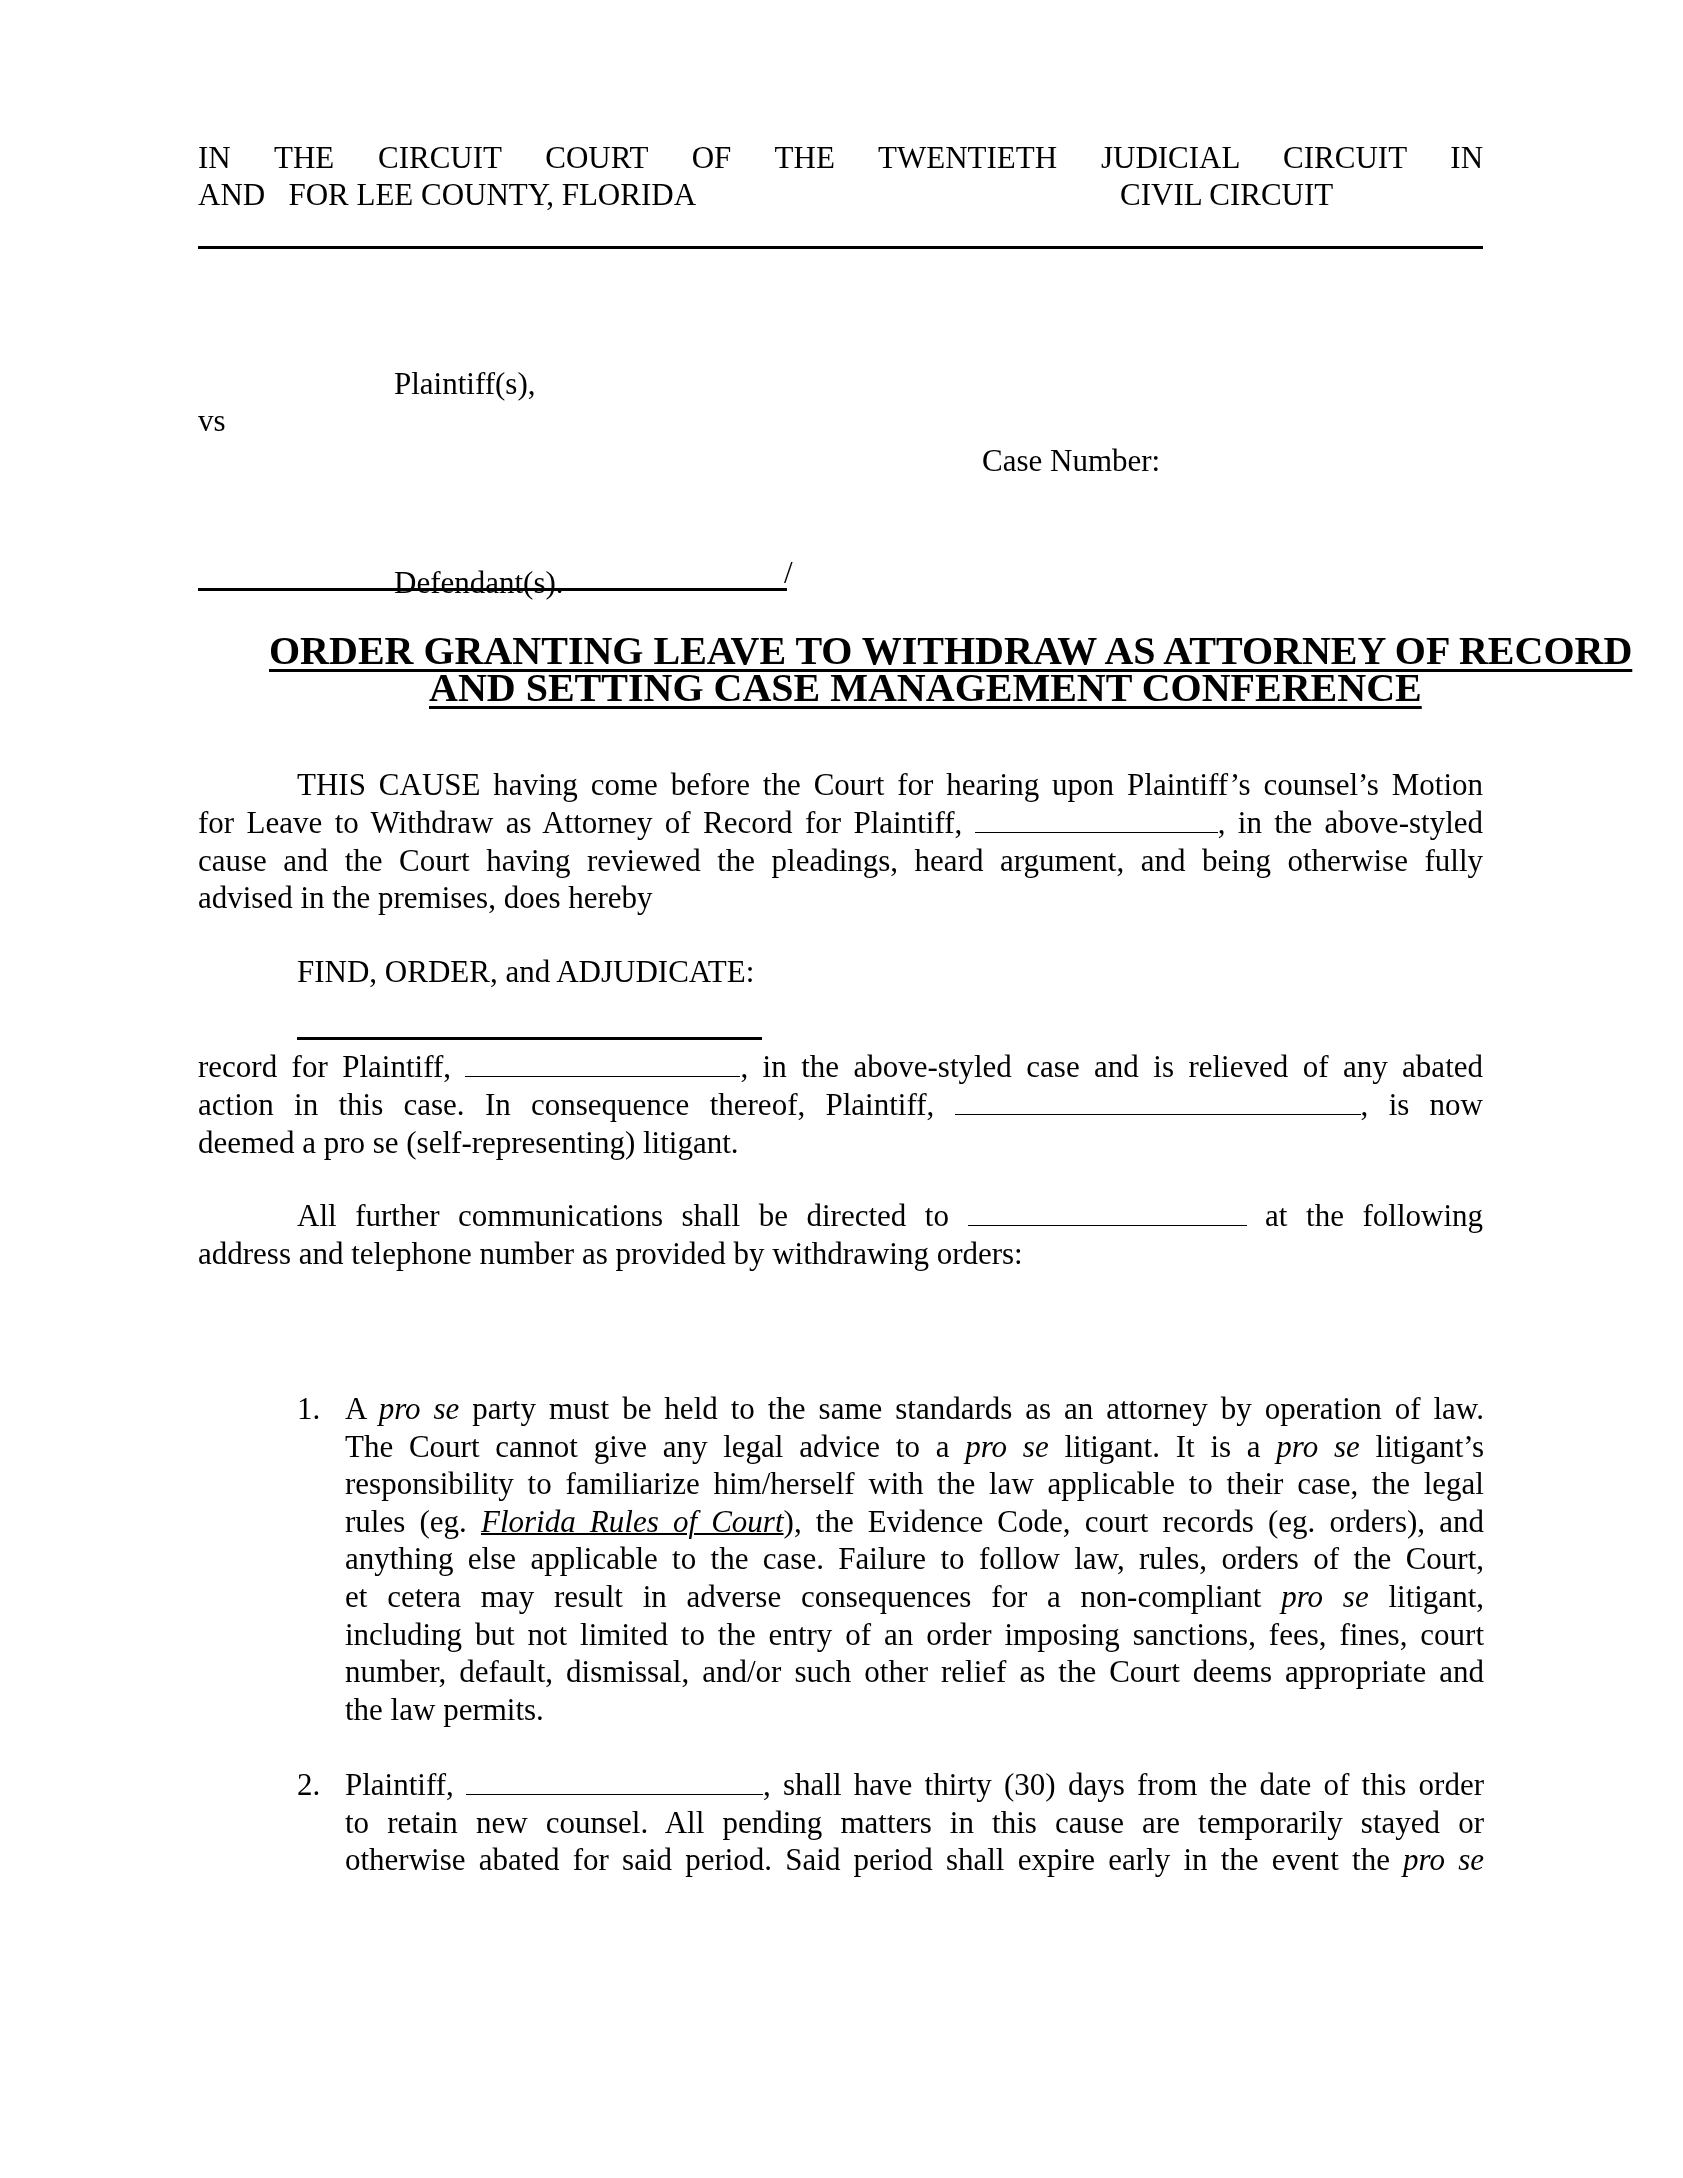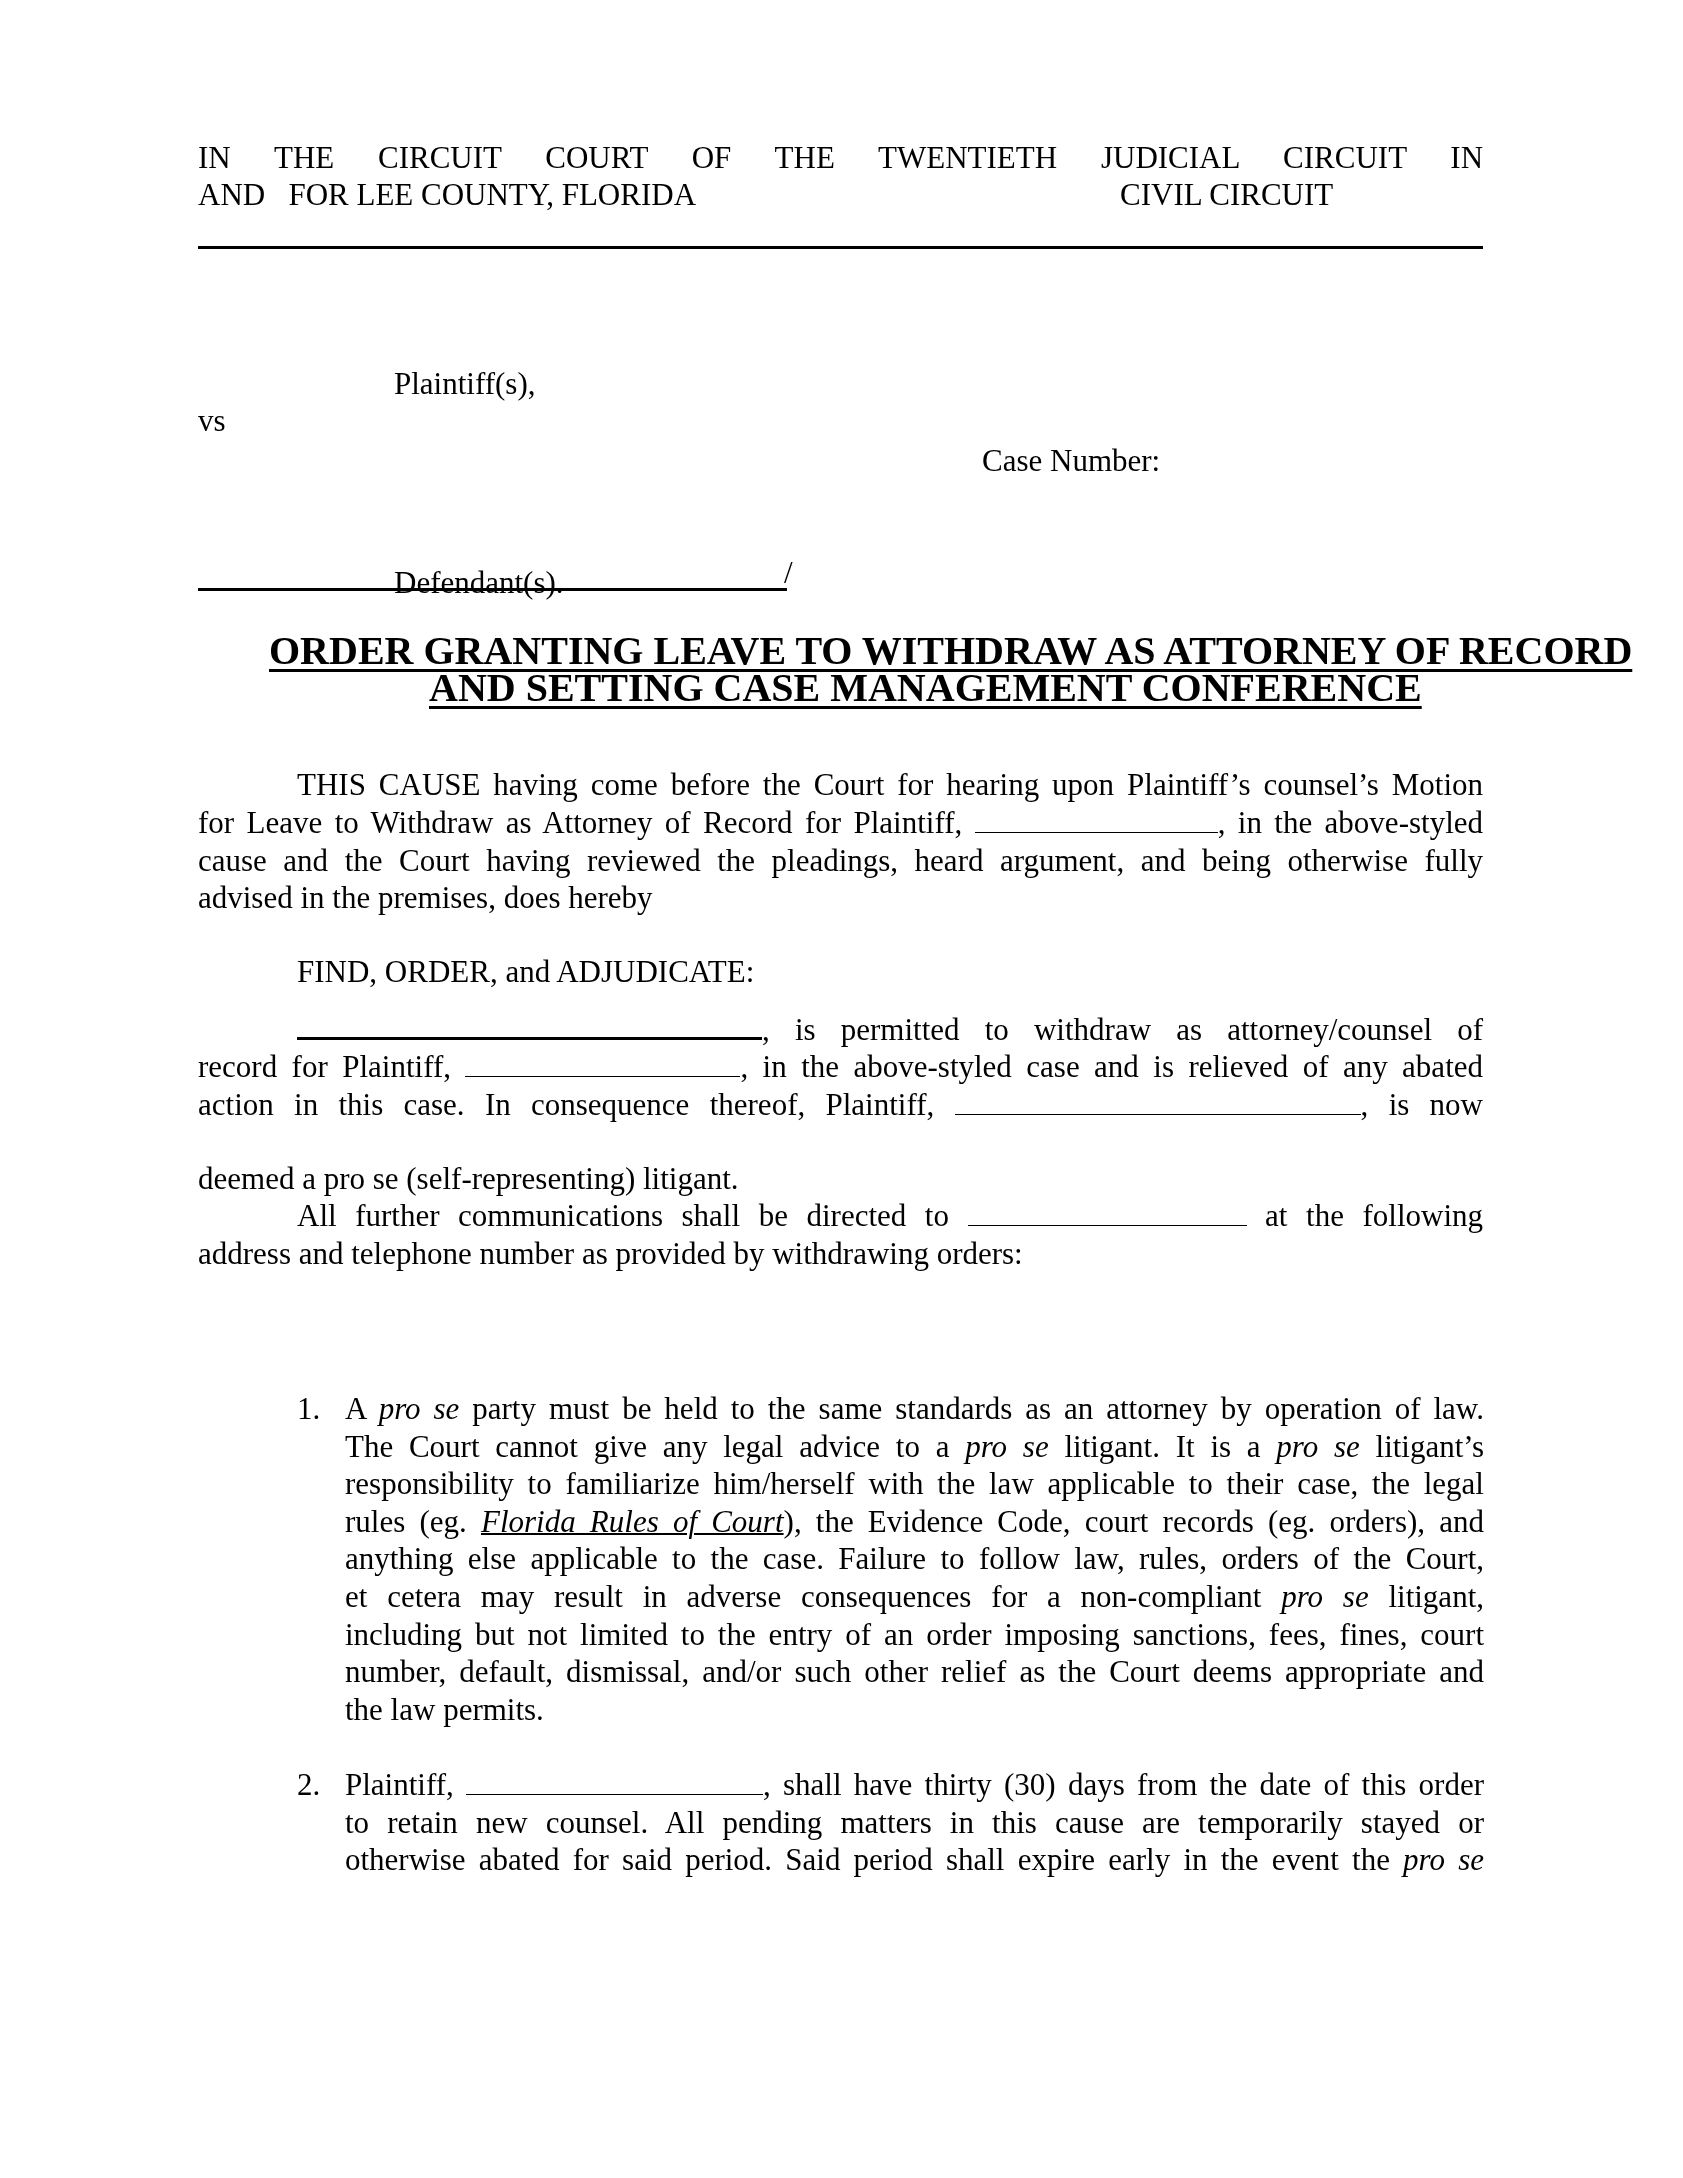--- a/index.html
+++ b/index.html
@@ -44,24 +44,24 @@
 <div class="title" style="left:269px; top:632px; width:1135px; text-align:center;">ORDER GRANTING LEAVE TO WITHDRAW AS ATTORNEY OF RECORD</div>
 <div class="title" style="left:429px; top:669px; width:812px; text-align:center;">AND SETTING CASE MANAGEMENT CONFERENCE</div>
 
 <div class="line just" style="left:297px; top:766px; width:1186px;"><span>THIS CAUSE having come before the Court for hearing upon Plaintiff’s counsel’s Motion</span></div>
 <div class="line just" style="left:198px; top:804px; width:1285px;"><span>for Leave to Withdraw as Attorney of Record for Plaintiff,</span> <span class="blank" style="width:243px;"><span></span></span><span>, in the above-styled</span></div>
 <div class="line just" style="left:198px; top:842px; width:1285px;"><span>cause and the Court having reviewed the pleadings, heard argument, and being otherwise fully</span></div>
 <div class="line" style="left:198px; top:879px;">advised in the premises, does hereby</div>
 
 <div class="line" style="left:297px; top:953px;">FIND, ORDER, and ADJUDICATE:</div>
 
-<div class="line just" style="left:297px; top:1011px; width:1186px;"><span class="blank thick" style="width:465px;"><span></span></span><span>, is permitted to withdraw as attorney/counsel of</span></div>
+<div class="line just" style="left:297px; top:1011px; width:1186px;"><span class="blank thick" style="width:465px;"><span></span></span></div>
 <div class="line just" style="left:198px; top:1048px; width:1285px;"><span>record for Plaintiff,</span> <span class="blank" style="width:275px;"><span></span></span><span>, in the above-styled case and is relieved of any abated</span></div>
 <div class="line just" style="left:198px; top:1086px; width:1285px;"><span>action in this case.  In consequence thereof, Plaintiff,</span> <span class="blank" style="width:406px;"><span></span></span><span>, is now</span></div>
-<div class="line" style="left:198px; top:1124px;margin-top:36px;">deemed a pro se (self-representing) litigant.</div>
+<div class="line" style="left:198px; top:1124px;">deemed a pro se (self-representing) litigant.</div>
 
 <div class="line just" style="left:297px; top:1197px; width:1186px;"><span>All further communications shall be directed to</span> <span class="blank" style="width:279px;"><span></span></span> <span>at the following</span></div>
 <div class="line" style="left:198px; top:1235px;">address and telephone number as provided by withdrawing orders:</div>
 <div class="line" style="left:198px; top:1277px; width:1285px; height:99px;"></div>
 
 <div class="num" style="left:297px; top:1390px;">1.</div>
 <div class="line just" style="left:345px; top:1390px; width:1139px;"><span>A </span><i class="it">pro se</i><span> party must be held to the same standards as an attorney by operation of law.</span></div>
 <div class="line just" style="left:345px; top:1428px; width:1139px;"><span>The Court cannot give any legal advice to a </span><i class="it">pro se</i><span> litigant.  It is a </span><i class="it">pro se</i><span> litigant’s</span></div>
 <div class="line just" style="left:345px; top:1465px; width:1139px;"><span>responsibility to familiarize him/herself with the law applicable to their case, the legal</span></div>
 <div class="line just" style="left:345px; top:1503px; width:1139px;"><span>rules (eg. </span><span class="uit">Florida Rules of Court</span><span>), the Evidence Code, court records (eg. orders), and</span></div>

